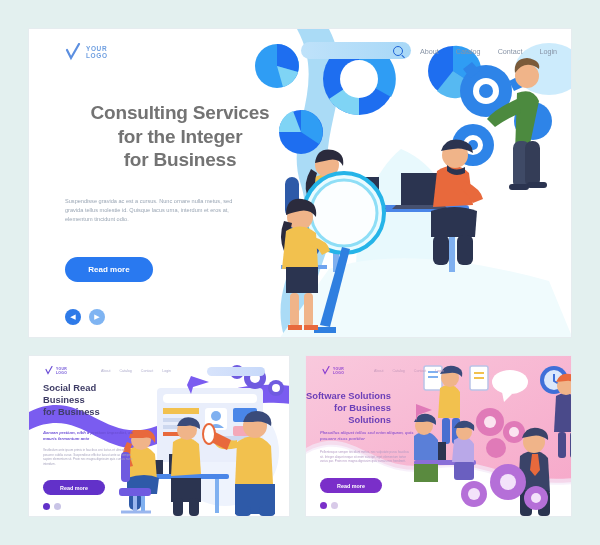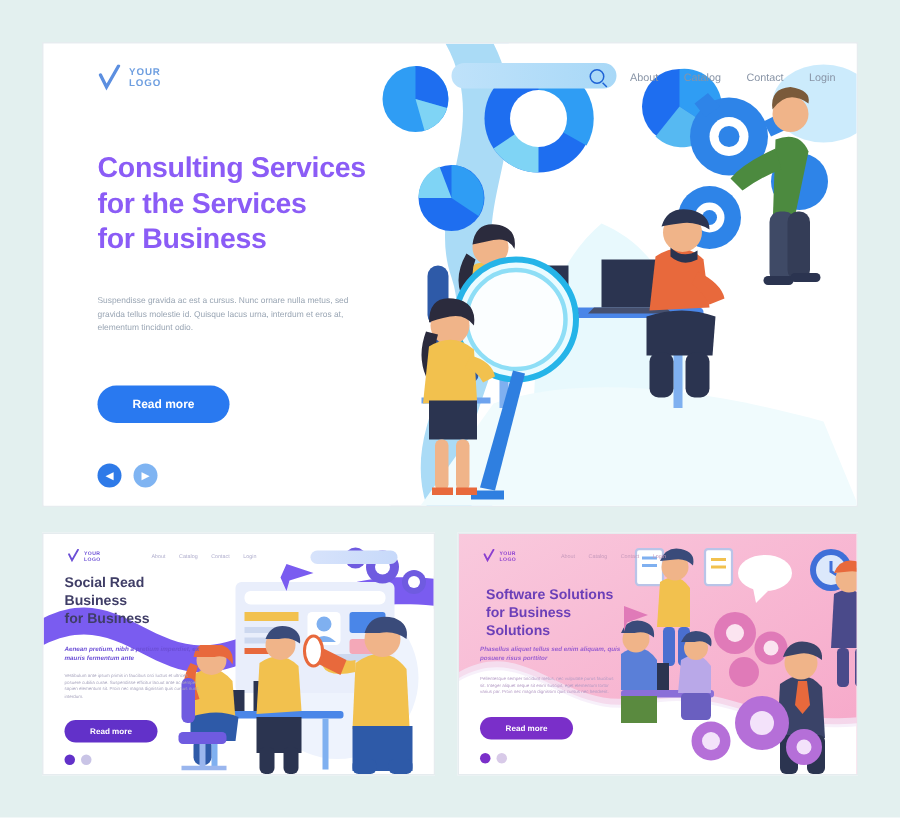--- a/index.html
+++ b/index.html
@@ -34,21 +34,21 @@
   .nav{position:absolute;right:14px;top:18px;display:flex;align-items:center;gap:17px;}
   .nav a{font-size:7.2px;color:#8894a6;text-decoration:none;}
   .searchbar{position:absolute;left:272px;top:13px;width:110px;height:17px;border-radius:9px;
     background:linear-gradient(90deg,#bfe2fa,#a8d8f7);}
   .searchbar .mag{position:absolute;right:8px;top:4px;width:8px;height:8px;
      border:1.4px solid #1e63d6;border-radius:50%;}
   .searchbar .mag:after{content:"";position:absolute;right:-3px;bottom:-2px;width:4px;height:1.4px;
      background:#1e63d6;transform:rotate(45deg);}
 
   .hero-title{position:absolute;left:36px;top:72px;width:230px;
-    font-size:19px;line-height:23.5px;font-weight:700;color:#8b5cf6;letter-spacing:-.2px;}
+    font-size:19px;line-height:23.5px;font-weight:700;color:#737373;letter-spacing:-.2px;text-align:center;}
   .hero-sub{position:absolute;left:36px;top:168px;width:180px;
     font-size:5.6px;line-height:9px;color:#9aa6b4;}
   .btn-primary{position:absolute;left:36px;top:228px;width:88px;height:25px;border-radius:13px;
     background:#2979f0;color:#fff;font-size:8px;font-weight:600;
     display:flex;align-items:center;justify-content:center;cursor:pointer;border:0;}
   .arrows{position:absolute;left:36px;top:280px;display:flex;gap:8px;}
   .arrow{width:16px;height:16px;border-radius:50%;display:flex;align-items:center;justify-content:center;
     font-size:7px;color:#fff;}
   .arrow.prev{background:#2e7ae8;}
   .arrow.next{background:#7fb4f2;}
@@ -215,21 +215,21 @@
 
     <div class="nav">
       <a href="#">About</a>
       <a href="#">Catalog</a>
       <a href="#">Contact</a>
       <a href="#">Login</a>
     </div>
 
     <div class="hero-title">
       <div>Consulting Services</div>
-      <div>for the Services</div>
+      <div>for the Integer</div>
       <div>for Business</div>
     </div>
 
     <div class="hero-sub">Suspendisse gravida ac est a cursus. Nunc ornare nulla metus, sed gravida tellus molestie id. Quisque lacus urna, interdum et eros at, elementum tincidunt odio.</div>
 
     <button class="btn-primary">Read more</button>
 
     <div class="arrows">
       <div class="arrow prev">◀</div>
       <div class="arrow next">▶</div>
@@ -441,21 +441,21 @@
       </div>
     </div>
 
     <div class="mini-nav" style="left:68px;top:13px;">
       <a href="#" style="color:#c89bbd;">About</a>
       <a href="#" style="color:#c89bbd;">Catalog</a>
       <a href="#" style="color:#c89bbd;">Contact</a>
       <a href="#" style="color:#c89bbd;">Login</a>
     </div>
 
-    <div class="mini-title" style="left:18px;top:34px;color:#6b3fb8;">
+    <div class="mini-title" style="left:0;top:34px;color:#6b3fb8;text-align:right;">
       <div>Software Solutions</div>
       <div>for Business</div>
       <div>Solutions</div>
     </div>
 
     <div class="mini-italic" style="left:14px;top:74px;width:102px;color:#9a5fd0;">Phasellus aliquet tellus sed enim aliquam, quis posuere risus porttitor</div>
     <div class="mini-body" style="left:14px;top:94px;width:92px;color:#b39ac4;">Pellentesque semper tincidunt metus, nec vulputate purus faucibus sit. Integer aliquet neque sit enim suscipit, eget elementum tortor varius par. Proin nec magna dignissim quis cursus nec hendrerit.</div>
 
     <button class="btn-mini" style="left:14px;top:122px;background:#7a2fc9;">Read more</button>
 

